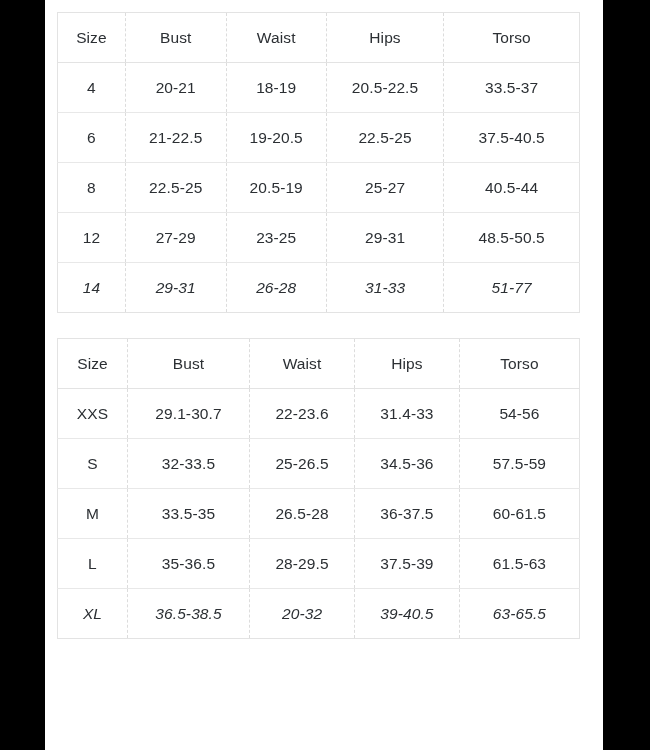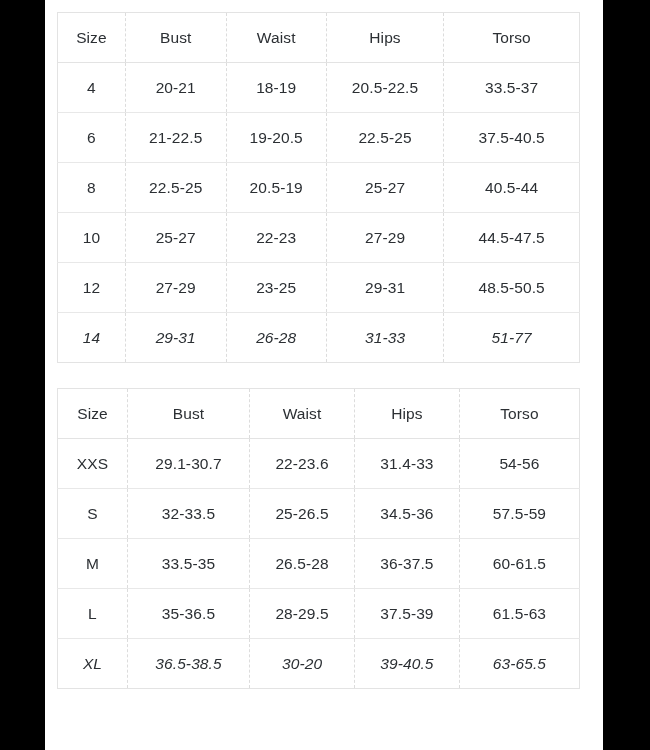--- a/index.html
+++ b/index.html
@@ -143,27 +143,20 @@
           <td>37.5-40.5</td>
         </tr>
         <tr>
           <td>8</td>
           <td>22.5-25</td>
           <td>20.5-19</td>
           <td>25-27</td>
           <td>40.5-44</td>
         </tr>
         <tr>
-          <td>10</td>
-          <td>25-27</td>
-          <td>22-23</td>
-          <td>27-29</td>
-          <td>44.5-47.5</td>
-        </tr>
-        <tr>
           <td>12</td>
           <td>27-29</td>
           <td>23-25</td>
           <td>29-31</td>
           <td>48.5-50.5</td>
         </tr>
         <tr>
           <td>14</td>
           <td>29-31</td>
           <td>26-28</td>
@@ -215,21 +208,21 @@
         <tr>
           <td>L</td>
           <td>35-36.5</td>
           <td>28-29.5</td>
           <td>37.5-39</td>
           <td>61.5-63</td>
         </tr>
         <tr>
           <td>XL</td>
           <td>36.5-38.5</td>
-          <td>30-20</td>
+          <td>20-32</td>
           <td>39-40.5</td>
           <td>63-65.5</td>
         </tr>
       </tbody>
     </table>
 
   </div>
 </div>
 
 </body></html>

